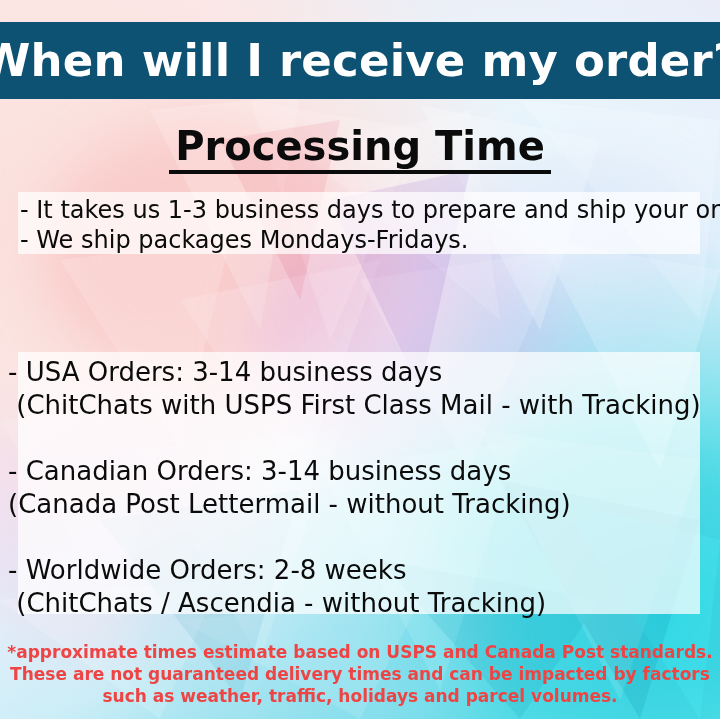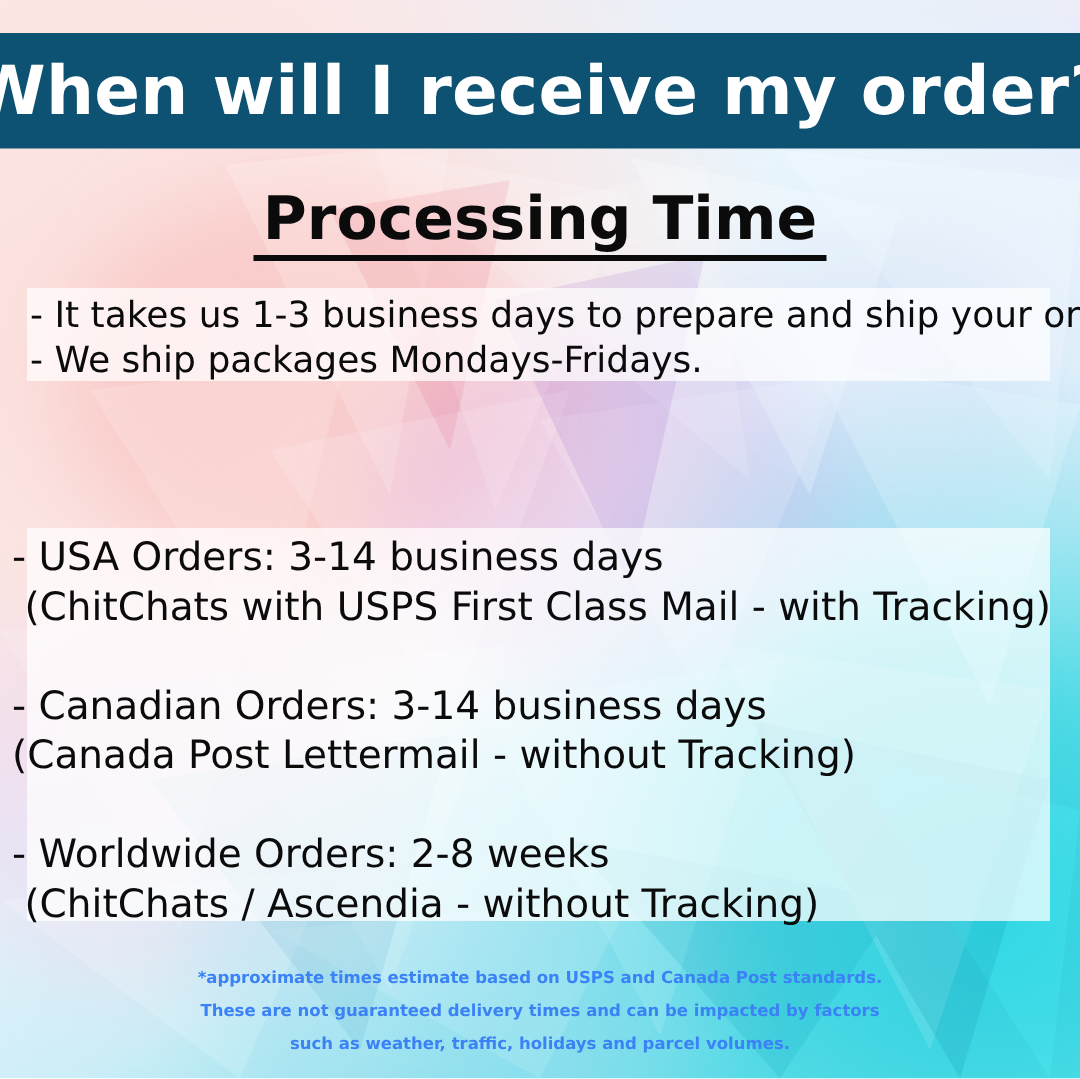--- a/index.html
+++ b/index.html
@@ -129,22 +129,22 @@
     font-size: 26px;
     line-height: 33px;
   }
 
   
   #footnote {
     position: absolute;
     left: 0; right: 0;
     top: 641px;
     text-align: center;
-    color: #3b82f6;
-    font-size: 11px;
+    color: #ef4444;
+    font-size: 17px;
     line-height: 22px;
     white-space: pre-line;
     font-weight: 600;
   }
 </style>
 </head>
 <body>
 
 <div id="poster">
 

